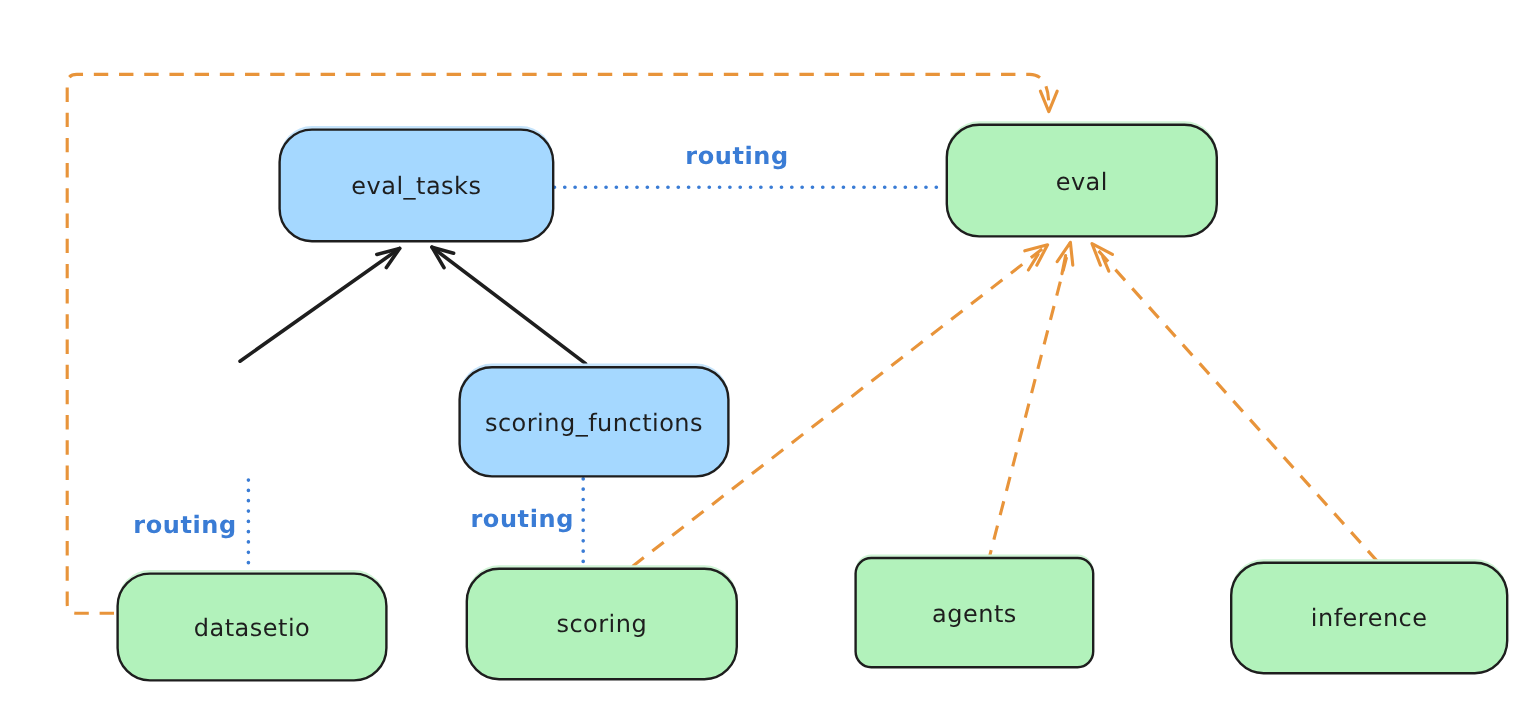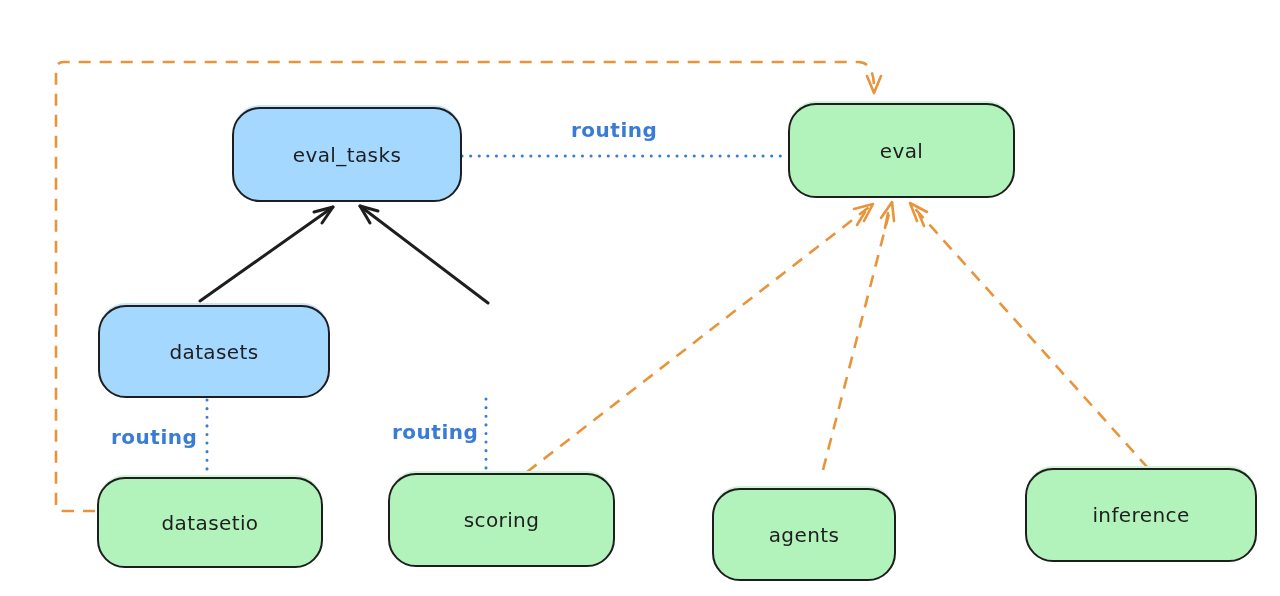--- a/index.html
+++ b/index.html
@@ -110,28 +110,28 @@
       <path d="M1148 468 L910 203"></path>
       <path class="solid" d="M927 212 L910 203 L917 221"></path>
       <path class="solid" d="M924 226 L919 214"></path>
     </g>
   </svg>
 
   <div class="node node-green" style="left:788px;  top:103px; width:227px; height:95px;">eval</div>
 
   <div class="node node-blue" style="left:232px;  top:107px; width:230px; height:95px;">eval_tasks</div>
 
-  <div class="node node-blue" style="left:98px;   top:305px; width:232px; height:93px;">datasets</div>
 
+  <div class="node node-blue" style="left:382px;  top:305px; width:226px; height:93px;">scoring_functions</div>
 
   <div class="node node-green" style="left:388px;  top:473px; width:227px; height:94px;">scoring</div>
 
   <div class="node node-green" style="left:97px;   top:477px; width:226px; height:91px;">datasetio</div>
 
-  <div class="node node-green" style="left:712px;  top:488px; width:184px; height:93px;">agents</div>
+  <div class="node node-green" style="left:712px;  top:464px; width:200px; height:93px;border-radius:14px;">agents</div>
 
   <div class="node node-green" style="left:1025px; top:468px; width:232px; height:94px;">inference</div>
 
   <div class="routing-label" style="left:571px; top:118px;">routing</div>
 
   <div class="routing-label" style="left:111px; top:425px;">routing</div>
 
   <div class="routing-label" style="left:392px; top:420px;">routing</div>
 
 </div>

